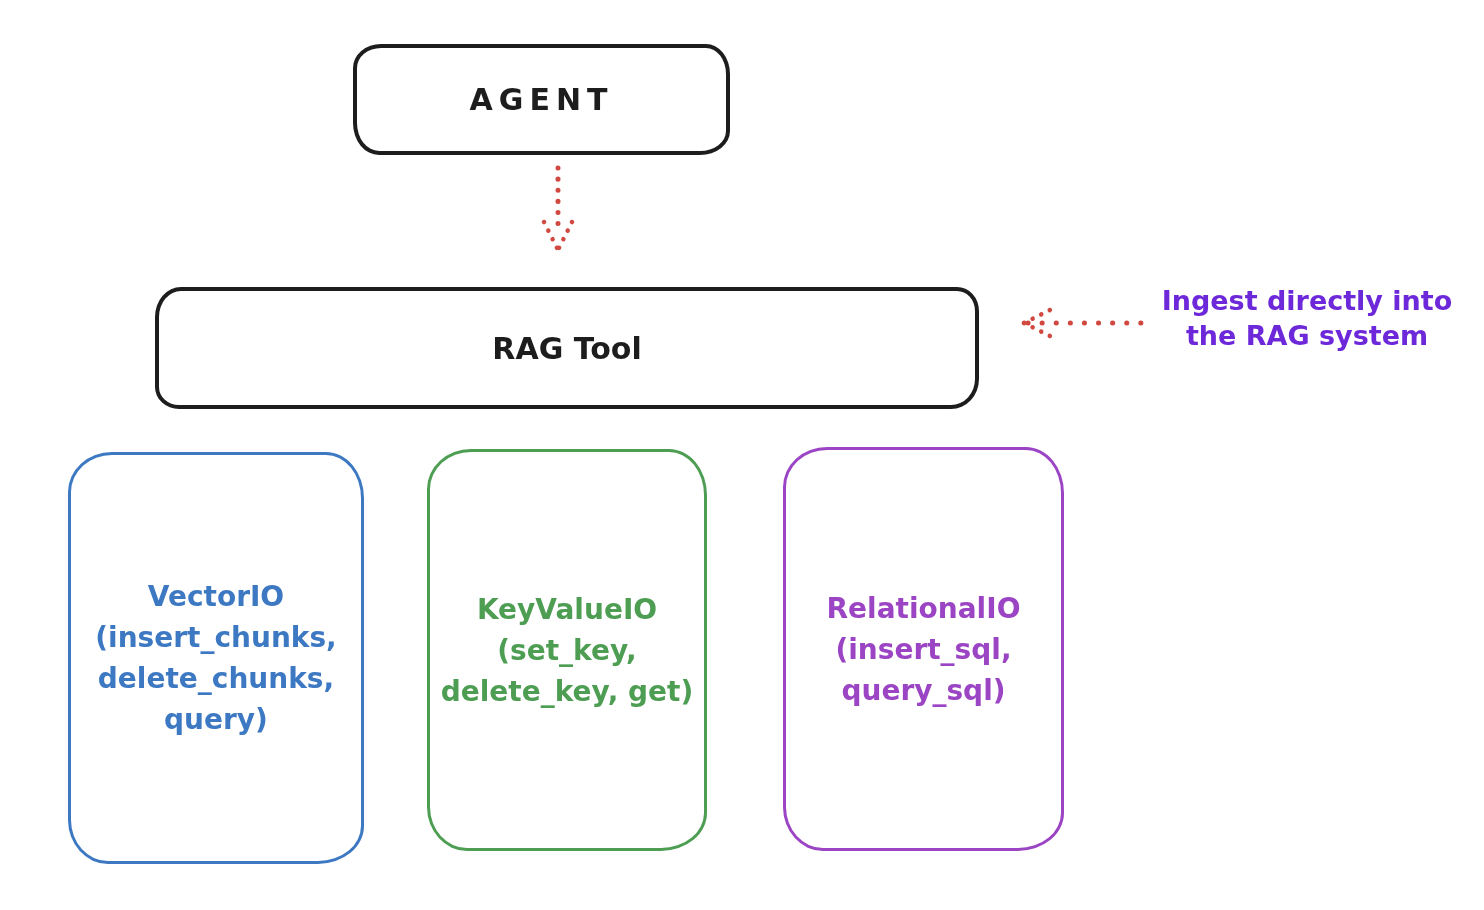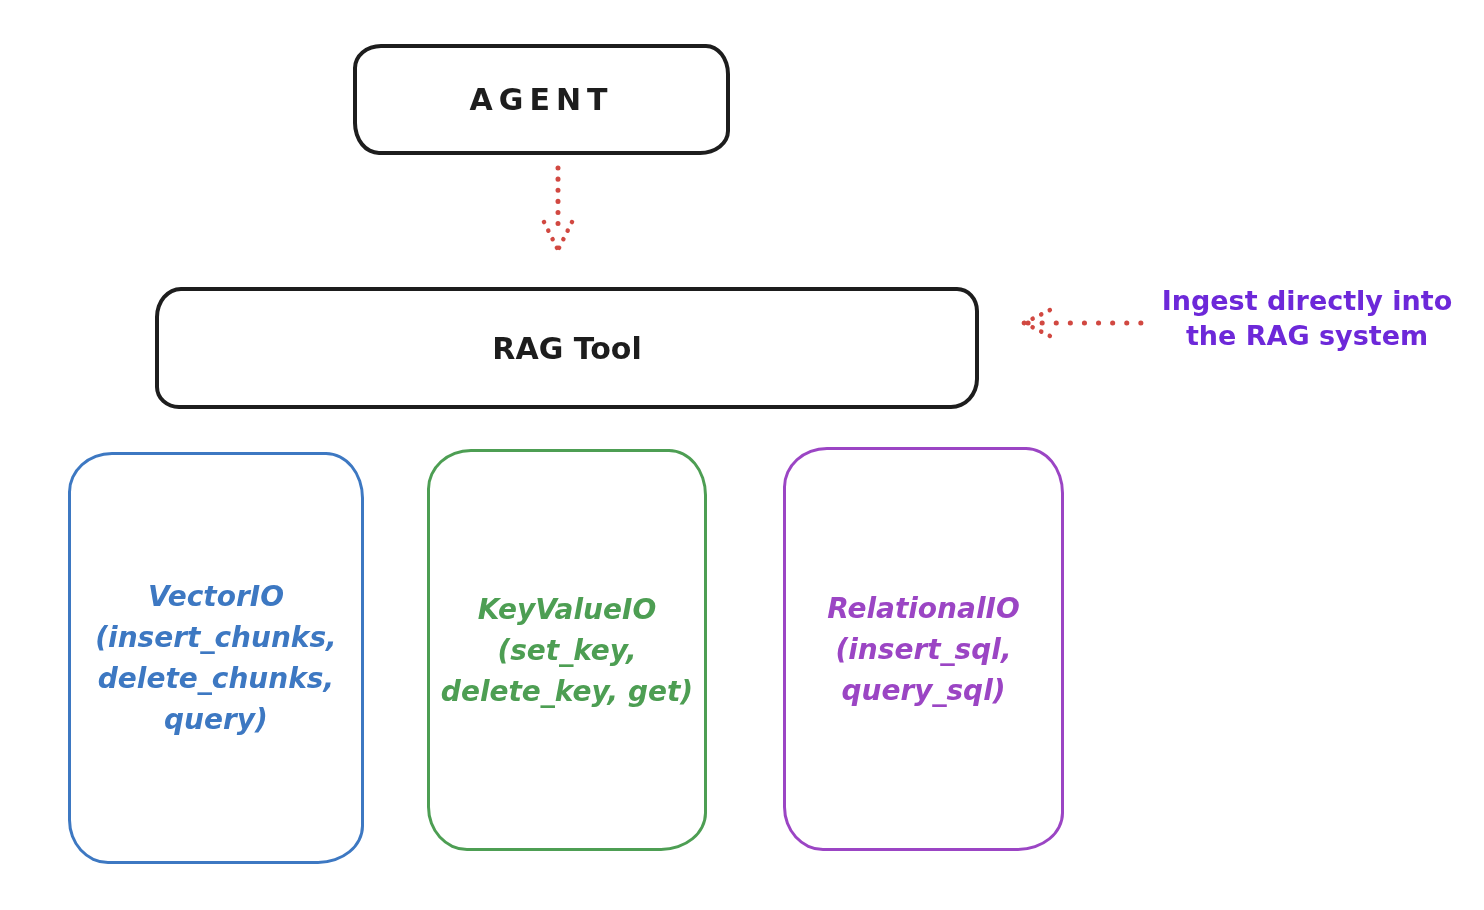--- a/index.html
+++ b/index.html
@@ -47,21 +47,20 @@
     border-radius: 44px 38px 46px 40px / 40px 46px 38px 44px;
     display: flex;
     flex-direction: row;
     align-items: center;
     justify-content: center;
     gap: 46px;
     text-align: center;
     font-size: 28px;
     font-weight: 600;
     line-height: 41px;
-    font-style: italic;
   }
   .card-vector { left: 68px;  top: 452px; width: 296px; height: 412px; }
   .card-kv     { left: 427px; top: 449px; width: 280px; height: 402px; }
   .card-rel    { left: 783px; top: 447px; width: 281px; height: 404px; }
   .pre-line { white-space: pre-line; }
 
   
   .annotation {
     position: absolute;
     left: 1133px; top: 283px; width: 348px;

